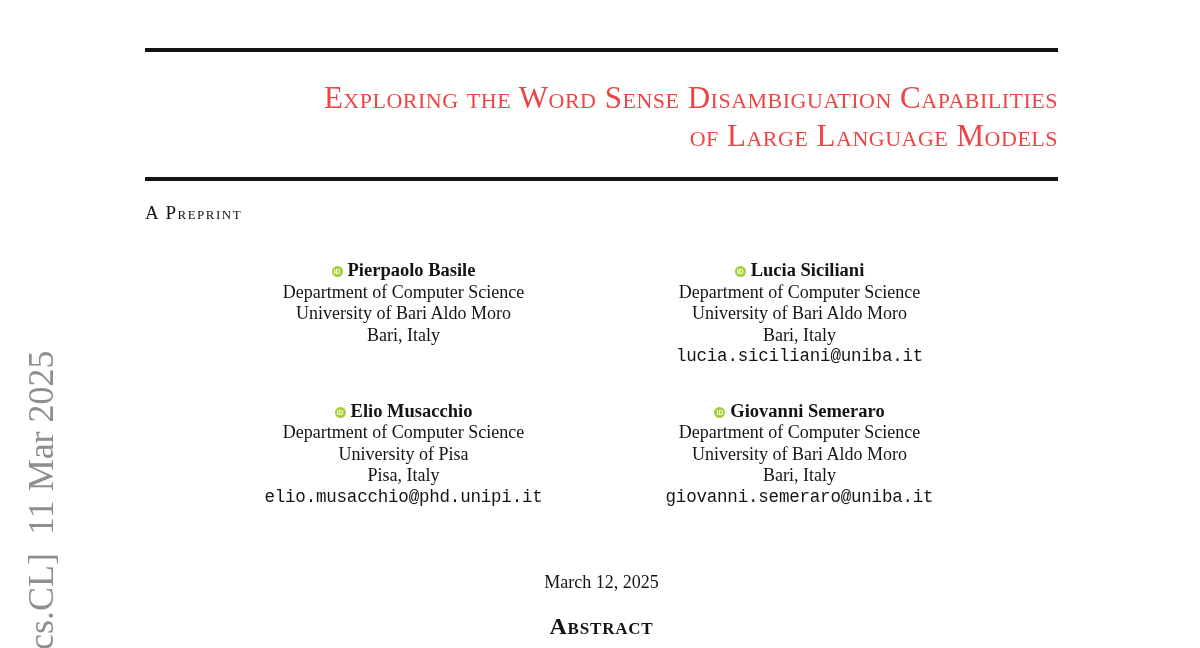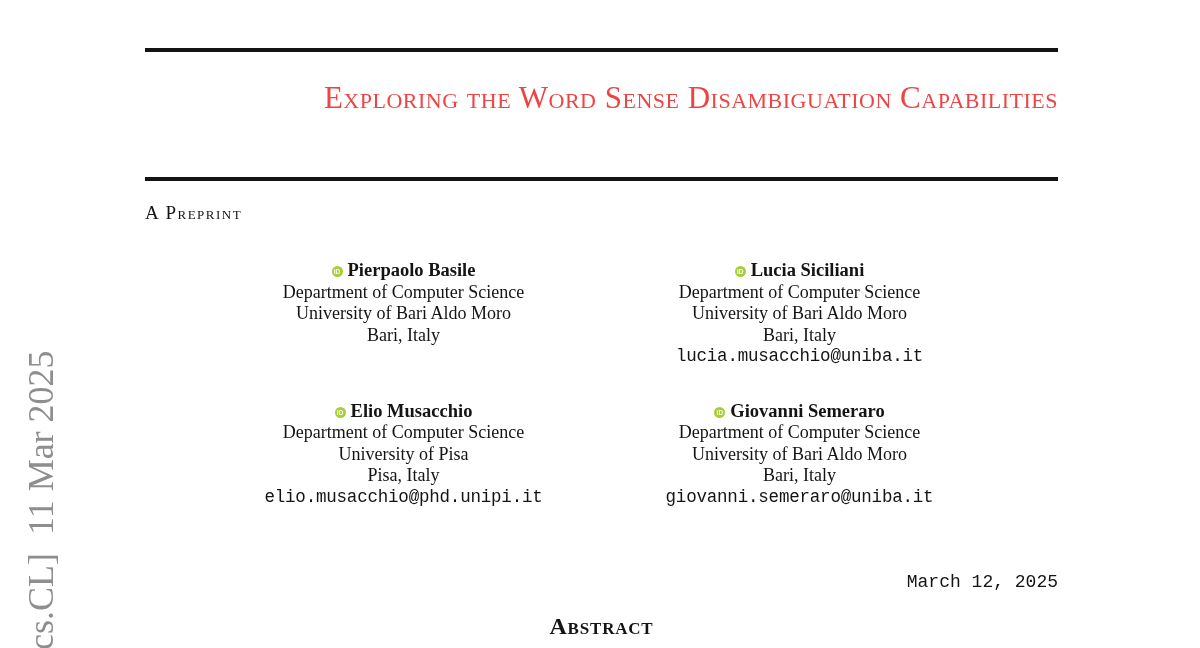--- a/index.html
+++ b/index.html
@@ -95,23 +95,22 @@
     font-family: "Liberation Mono", monospace;
     font-size: 17.5px;
     letter-spacing: -0.2px;
     white-space: nowrap;
   }
   .date-line {
     position: absolute;
     top: 572px;
     left: 0;
     width: 913px;
-    text-align: right;
+    text-align: center;
     font-size: 18px;
-    font-family: Liberation Mono, monospace;
   }
   .abstract-heading {
     position: absolute;
     top: 613px;
     left: 0;
     width: 913px;
     text-align: center;
     font-variant: small-caps;
     font-weight: bold;
     font-size: 24px;
@@ -134,20 +133,21 @@
 <body>
 
 <div class="arxiv-stamp">[cs.CL]  11 Mar 2025</div>
 
 <div class="page">
 
   <div class="rule rule-top"></div>
 
   <div class="title-block">
     <div>Exploring the Word Sense Disambiguation Capabilities</div>
+    <div>of Large Language Models</div>
   </div>
 
   <div class="rule rule-bottom"></div>
 
   <div class="preprint">A Preprint</div>
 
   <div class="authors">
 
     <div class="author-row">
       <div class="author-block">
@@ -158,21 +158,21 @@
         <div>University of Bari Aldo Moro</div>
         <div>Bari, Italy</div>
       </div>
       <div class="author-block">
         <div class="author-name-line">
           <span class="orcid">iD</span><span>Lucia Siciliani</span>
         </div>
         <div>Department of Computer Science</div>
         <div>University of Bari Aldo Moro</div>
         <div>Bari, Italy</div>
-        <div class="author-email">lucia.musacchio@uniba.it</div>
+        <div class="author-email">lucia.siciliani@uniba.it</div>
       </div>
     </div>
 
     <div class="author-row">
       <div class="author-block">
         <div class="author-name-line">
           <span class="orcid">iD</span><span>Elio Musacchio</span>
         </div>
         <div>Department of Computer Science</div>
         <div>University of Pisa</div>

